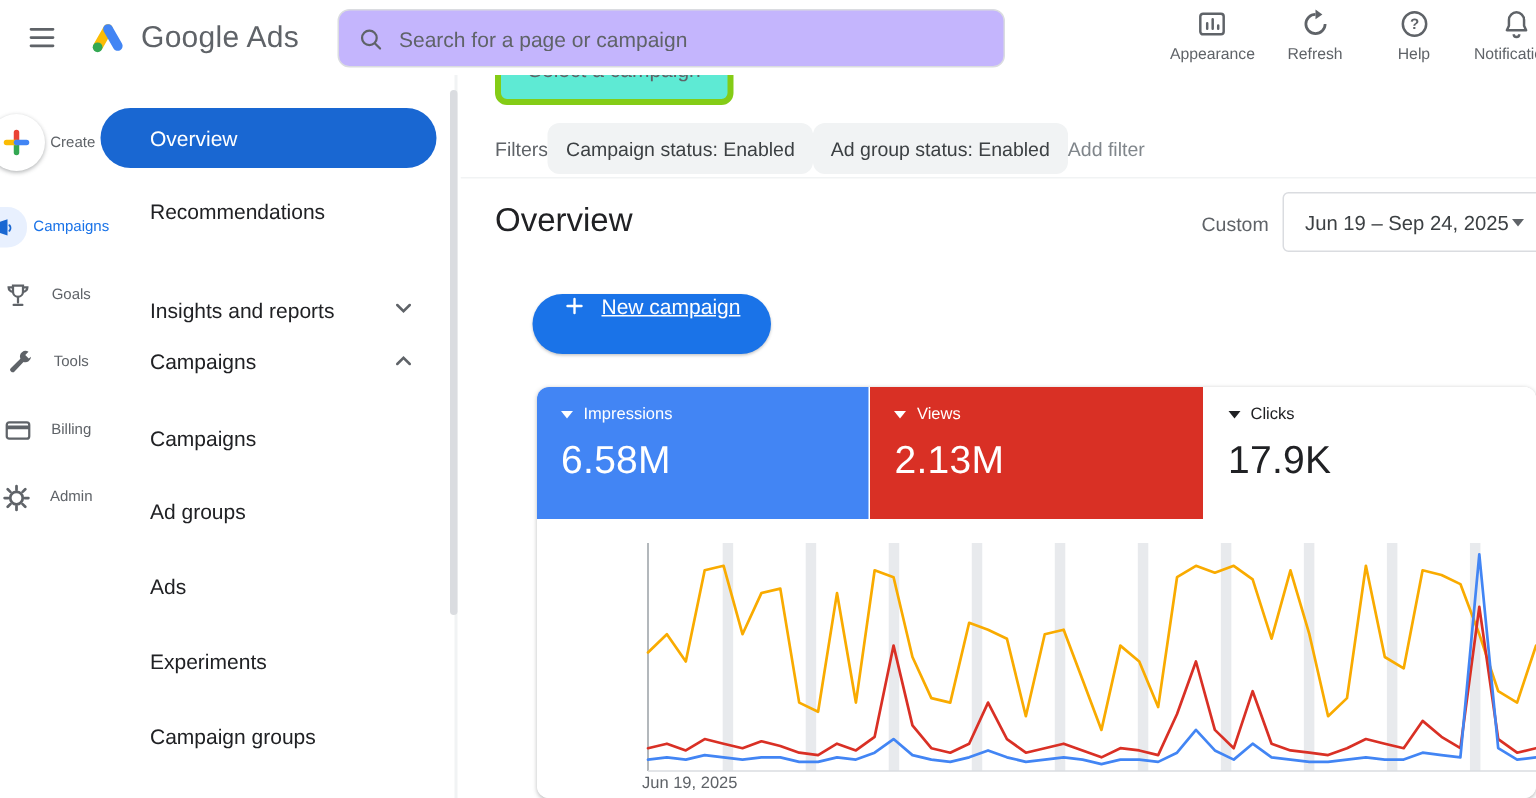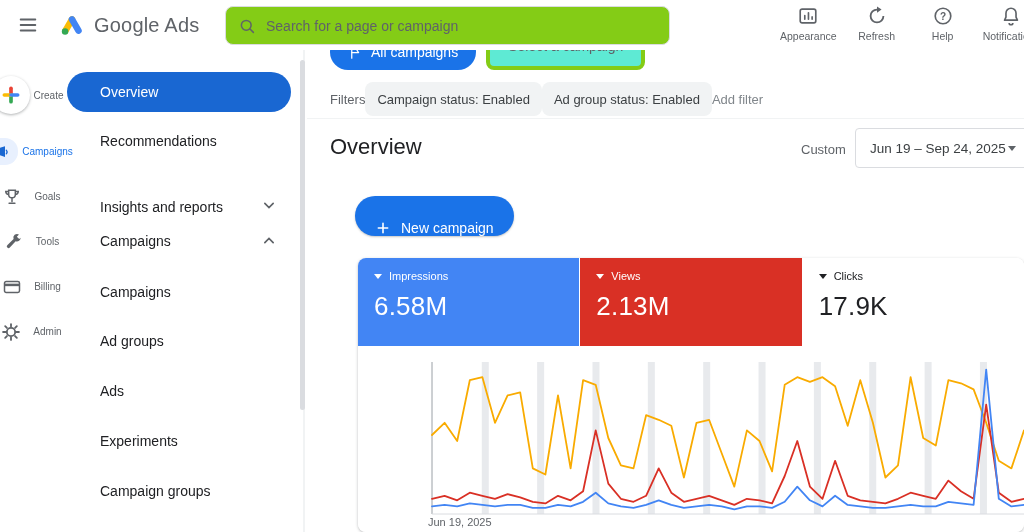--- a/index.html
+++ b/index.html
@@ -5,21 +5,21 @@
   * { margin:0; padding:0; box-sizing:border-box; }
   html,body { width:1024px; height:532px; overflow:hidden; }
   body { font-family:"Liberation Sans", sans-serif; background:#fff; color:#202124; }
   .app { position:relative; width:1024px; height:532px; overflow:hidden; background:#fff; }
 
   
   .topbar { position:absolute; top:0; left:0; right:0; height:50px; background:#fff; display:flex; align-items:center; z-index:40; }
   .hamburger { margin-left:16px; width:24px; height:24px; display:flex; align-items:center; justify-content:center; cursor:pointer; }
   .logo { display:flex; align-items:center; gap:8px; margin-left:18px; }
   .logo-text { font-size:20px; color:#5f6368; letter-spacing:.2px; }
-  .searchbox { position:absolute; left:225px; top:6px; width:445px; height:39px; border:1px solid #dadce0; border-radius:8px; background:#84cc16; display:flex; align-items:center; padding:0 12px; gap:10px; }
+  .searchbox { position:absolute; left:225px; top:6px; width:445px; height:39px; border:1px solid #dadce0; border-radius:8px; background:#c4b5fd; display:flex; align-items:center; padding:0 12px; gap:10px; }
   .searchbox input { border:none; outline:none; flex:1; font-size:14px; color:#3c4043; font-family:"Liberation Sans",sans-serif; background:transparent; }
   .searchbox input::placeholder { color:#5f6368; }
   .tb-actions { position:absolute; left:780px; top:5px; display:flex; gap:14px; }
   .tb-action { display:flex; flex-direction:column; align-items:center; gap:3px; color:#5f6368; font-size:10.5px; min-width:52px; cursor:pointer; }
 
   
   .rail { position:absolute; left:0; top:50px; bottom:0; width:55px; background:#fff; display:flex; flex-direction:column; align-items:center; z-index:20; }
   .rail-item { display:flex; flex-direction:row; align-items:center; gap:4px; font-size:10px; color:#5f6368; cursor:pointer; }
   .create { margin-top:26px; }
   .create-circle { width:38px; height:38px; border-radius:50%; background:#fff; box-shadow:0 1px 3px rgba(60,64,67,.4); display:flex; align-items:center; justify-content:center; }
@@ -44,21 +44,21 @@
   .pill-all { height:36px; border-radius:18px; background:#1a73e8; color:#fff; display:flex; align-items:center; gap:8px; padding:0 18px; font-size:14px; cursor:pointer; }
   .btn-select { height:36px; border-radius:8px; background:#5eead4; border:4px solid #84cc16; color:#5f6368; display:flex; align-items:flex-start; padding:0 18px; font-size:14px; cursor:pointer; }
   .filters { position:absolute; left:23px; top:32px; display:flex; align-items:center; font-size:13px; color:#5f6368; }
   .chip { height:26px; border-radius:8px; background:#f1f3f4; color:#3c4043; display:flex; align-items:center; padding:17px 12px; font-size:13px; cursor:pointer; }
   .add-filter { color:#80868b; cursor:pointer; }
   .filters-divider { position:absolute; left:0; right:0; top:68px; height:1px; background:#f1f3f4; }
   .page-title { position:absolute; left:23px; top:84px; font-size:22px; color:#202124; font-weight:400; }
   .date-mode { position:absolute; left:494px; top:92px; font-size:13px; color:#5f6368; }
   .date-box { position:absolute; left:548px; top:78px; width:176px; height:40px; border:1px solid #dadce0; border-radius:4px; background:#fff; display:flex; align-items:center; padding:0 14px; font-size:13.5px; color:#3c4043; cursor:pointer; }
   .date-box .caret { margin-left:auto; }
-  .btn-new { position:absolute; left:48px; top:146px; height:40px; border:none; border-radius:20px; background:#1a73e8; color:#fff; display:flex; align-items:flex-end; gap:10px; padding:0 20px; font-size:14px; box-shadow:0 1px 2px rgba(60,64,67,.3); cursor:pointer; font-family:"Liberation Sans",sans-serif; }
+  .btn-new { position:absolute; left:48px; top:146px; height:40px; border:none; border-radius:20px; background:#1a73e8; color:#fff; display:flex; align-items:flex-start; gap:10px; padding:0 20px; font-size:14px; box-shadow:0 1px 2px rgba(60,64,67,.3); cursor:pointer; font-family:"Liberation Sans",sans-serif;text-decoration:underline; }
 
   
   .panel { position:absolute; left:51px; top:208px; width:666px; border-radius:8px; box-shadow:0 1px 3px rgba(60,64,67,.35); overflow:hidden; background:#fff; }
   .cards { display:flex; height:88px; gap:1px; background:#fff; }
   .card { flex:1; padding:12px 16px; display:flex; flex-direction:column; cursor:pointer; }
   .card-label { font-size:11px; display:flex; align-items:center; gap:7px; }
   .card-value { font-size:26px; margin-top:9px; letter-spacing:.2px; }
   .caret { width:0; height:0; border-left:4px solid transparent; border-right:4px solid transparent; border-top:5px solid currentColor; display:inline-block; }
   .chart-wrap { position:relative; height:186px; background:#fff; }
   .chart-wrap svg { position:absolute; left:0; top:0; }
@@ -230,29 +230,20 @@
     <div class="nav-item" style="top:417px;">
       <span>Campaign groups</span>
     </div>
   </nav>
   <div class="scroll-track"></div>
   <div class="scroll-thumb"></div>
 
   <main class="main">
 
     <div class="scope-row">
-      <div class="pill-all">
-        <span style="display:flex;">
-          <svg viewBox="0 0 24 24" width="15" height="15" fill="none" stroke="#fff" stroke-width="2" stroke-linecap="round">
-              <path d="M6 21V4"></path>
-              <path d="M6 5h11l-2.5 3.5L17 12H6" stroke-linejoin="round"></path>
-            </svg>
-        </span>
-        <span>All campaigns</span>
-      </div>
       <div class="btn-select">
         <span>Select a campaign</span>
       </div>
     </div>
 
     <div class="filters">
       <span>Filters</span>
       <span class="chip">Campaign status: Enabled</span>
       <span class="chip">Ad group status: Enabled</span>
       <span class="add-filter">Add filter</span>

